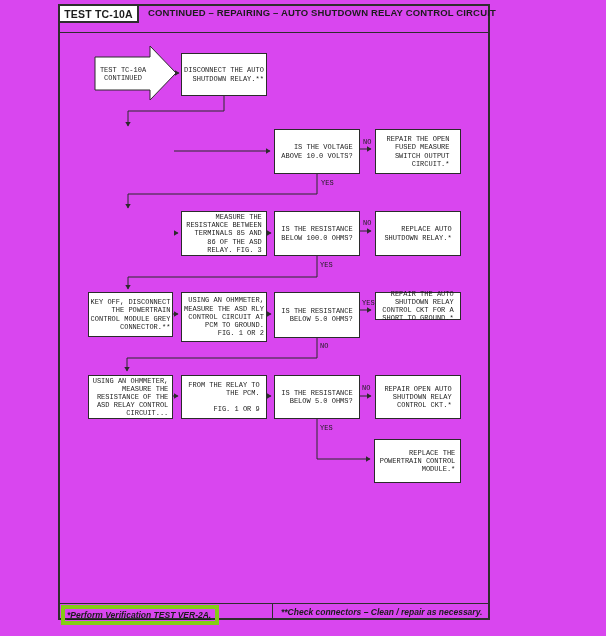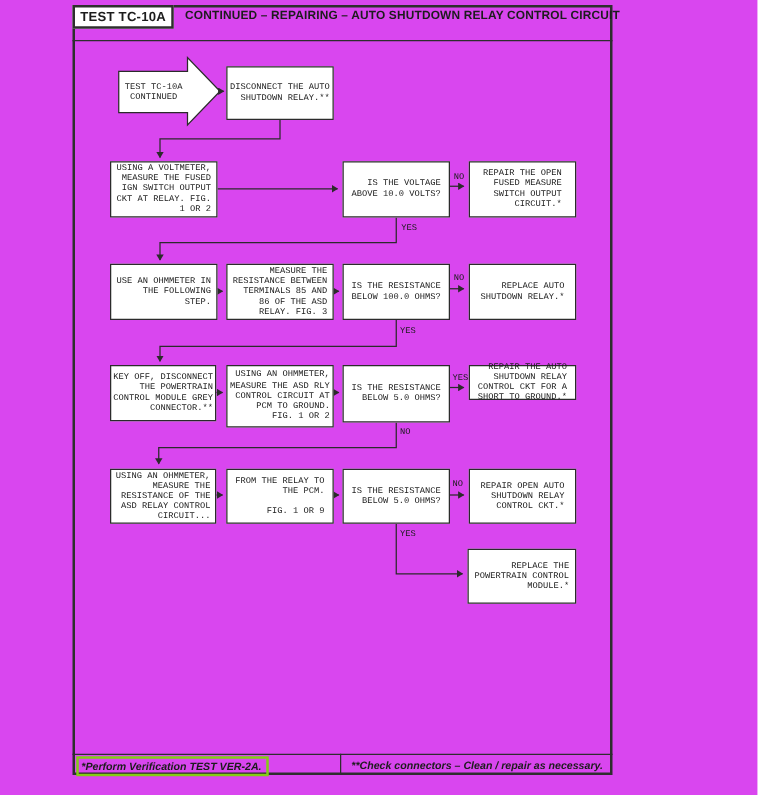--- a/index.html
+++ b/index.html
@@ -20,22 +20,22 @@
         display:flex;align-items:center;justify-content:center;text-align:right;
         font-family:"Liberation Mono",monospace;font-size:7px;line-height:8.2px;
         white-space:pre-line;color:#1c1c1c;padding:1px;z-index:2;}
   .startText{position:absolute;left:97px;top:59px;width:52px;height:30px;z-index:2;
         display:flex;align-items:center;justify-content:center;text-align:center;
         font-family:"Liberation Mono",monospace;font-size:7px;line-height:8.2px;white-space:pre-line;}
   .lbl{position:absolute;font-family:"Liberation Mono",monospace;font-size:7px;z-index:2;}
   svg.conn{position:absolute;left:0;top:0;z-index:1;pointer-events:none;}
   
   .foot-left{position:absolute;left:61px;top:605px;z-index:2;
-        border:2px solid #84cc16;padding:1px 4px 1px 2px;
-        font-weight:bold;font-style:italic;font-size:8.5px;}
+        border:4px solid #84cc16;padding:1px 4px 1px 2px;
+        font-weight:bold;font-style:italic;font-size:8.5px;text-decoration:underline;}
   .foot-right{position:absolute;left:281px;top:607px;z-index:2;
         font-weight:bold;font-style:italic;font-size:8.5px;}
 </style>
 </head>
 <body>
 
 <div id="page">
 
   <div class="frame"></div>
   <div class="testbox">
@@ -71,37 +71,29 @@
       <polyline points="317,419 317,459 370,459" marker-end="url(#ah)"></polyline>
     </g>
   </svg>
 
   <div class="startText">TEST TC-10A
 CONTINUED</div>
 
   <div class="fbox" style="left:181px;top:53px;width:86px;height:43px">DISCONNECT THE AUTO
 SHUTDOWN RELAY.**</div>
 
-  <div class="fbox" style="left:88px;top:129px;width:86px;height:45px">USING A VOLTMETER,
-MEASURE THE FUSED
-IGN SWITCH OUTPUT
-CKT AT RELAY. FIG.
-1 OR 2</div>
   <div class="fbox" style="left:274px;top:129px;width:86px;height:45px">IS THE VOLTAGE
 ABOVE 10.0 VOLTS?</div>
   <div class="fbox" style="left:375px;top:129px;width:86px;height:45px">REPAIR THE OPEN
 FUSED MEASURE
 SWITCH OUTPUT
 CIRCUIT.*</div>
   <div class="lbl" style="left:363px;top:138px">NO</div>
   <div class="lbl" style="left:321px;top:179px">YES</div>
 
-  <div class="fbox" style="left:88px;top:211px;width:86px;height:45px">USE AN OHMMETER IN
-THE FOLLOWING
-STEP.</div>
   <div class="fbox" style="left:181px;top:211px;width:86px;height:45px">MEASURE THE
 RESISTANCE BETWEEN
 TERMINALS 85 AND
 86 OF THE ASD
 RELAY. FIG. 3</div>
   <div class="fbox" style="left:274px;top:211px;width:86px;height:45px">IS THE RESISTANCE
 BELOW 100.0 OHMS?</div>
   <div class="fbox" style="left:375px;top:211px;width:86px;height:45px">REPLACE AUTO
 SHUTDOWN RELAY.*</div>
   <div class="lbl" style="left:363px;top:219px">NO</div>

